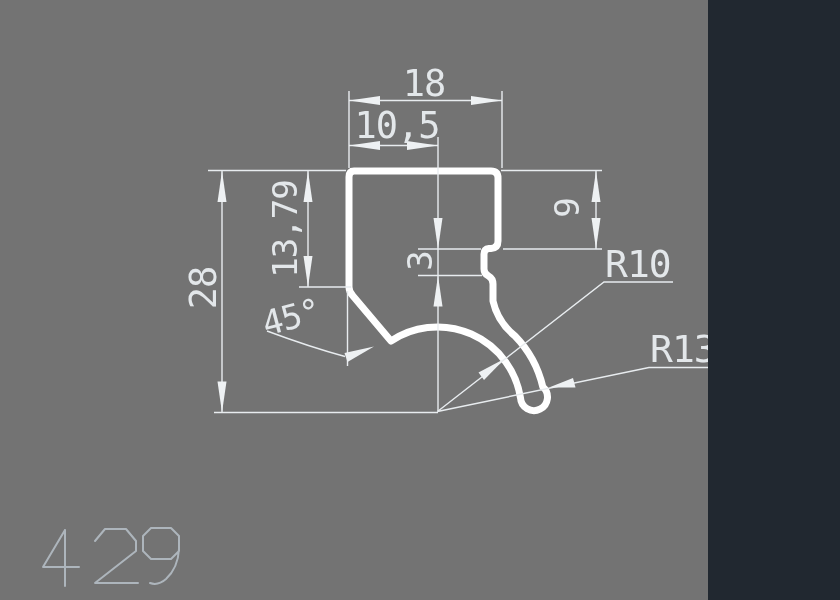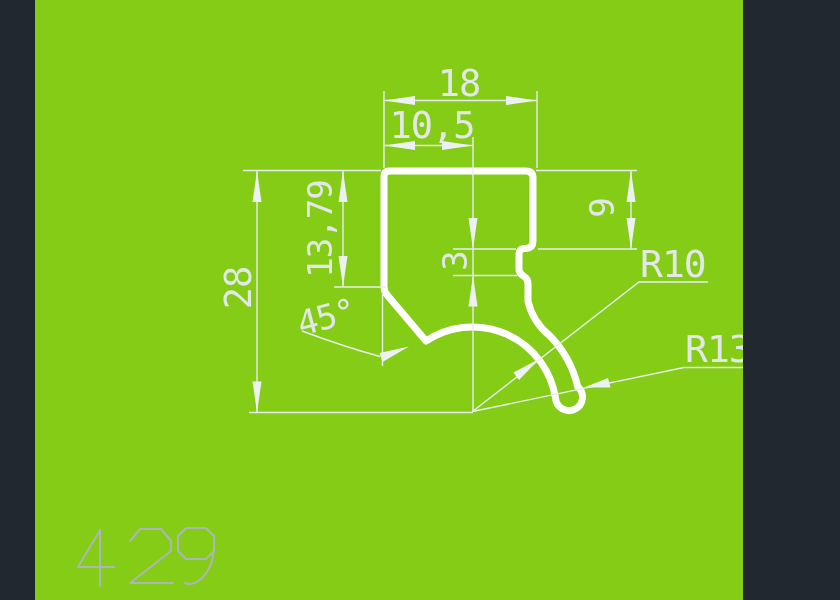--- a/index.html
+++ b/index.html
@@ -1,17 +1,17 @@
 <!DOCTYPE html>
 <html><head>
 <meta charset="utf-8">
 <style>
   html,body{margin:0;padding:0;background:#212830;}
-  .canvas{position:relative;width:708px;height:600px;background:#84cc16;overflow:hidden;
-          font-family:"DejaVu Sans Mono","Liberation Mono",monospace;margin-left:35px;}
+  .canvas{position:relative;width:708px;height:600px;background:#737373;overflow:hidden;
+          font-family:"DejaVu Sans Mono","Liberation Mono",monospace;}
   svg{display:block}
   .dim-text{fill:#e3e7ea;font-size:37px;letter-spacing:-1px;}
   .dim-text-sm{fill:#e3e7ea;font-size:34px;letter-spacing:-1px;}
   .rad-text{fill:#e3e7ea;font-size:38px;letter-spacing:-1px;}
   .thin{stroke:#e8ecef;stroke-width:1.4;fill:none;}
   .thick{stroke:#ffffff;stroke-width:7;fill:none;stroke-linejoin:round;stroke-linecap:round;}
   .arrow{fill:#eef1f3;stroke:none;}
   .stickfont{stroke:#adb5bc;stroke-width:2;fill:none;stroke-linejoin:round;stroke-linecap:round;}
 </style>
 </head>

